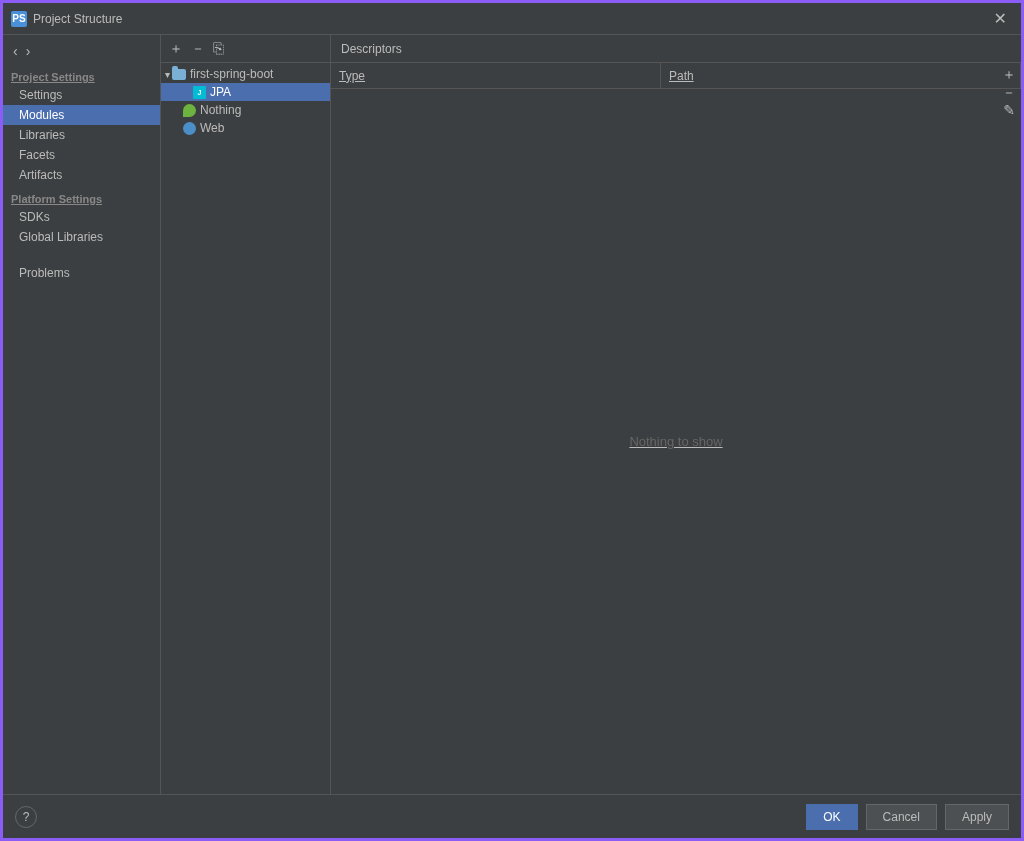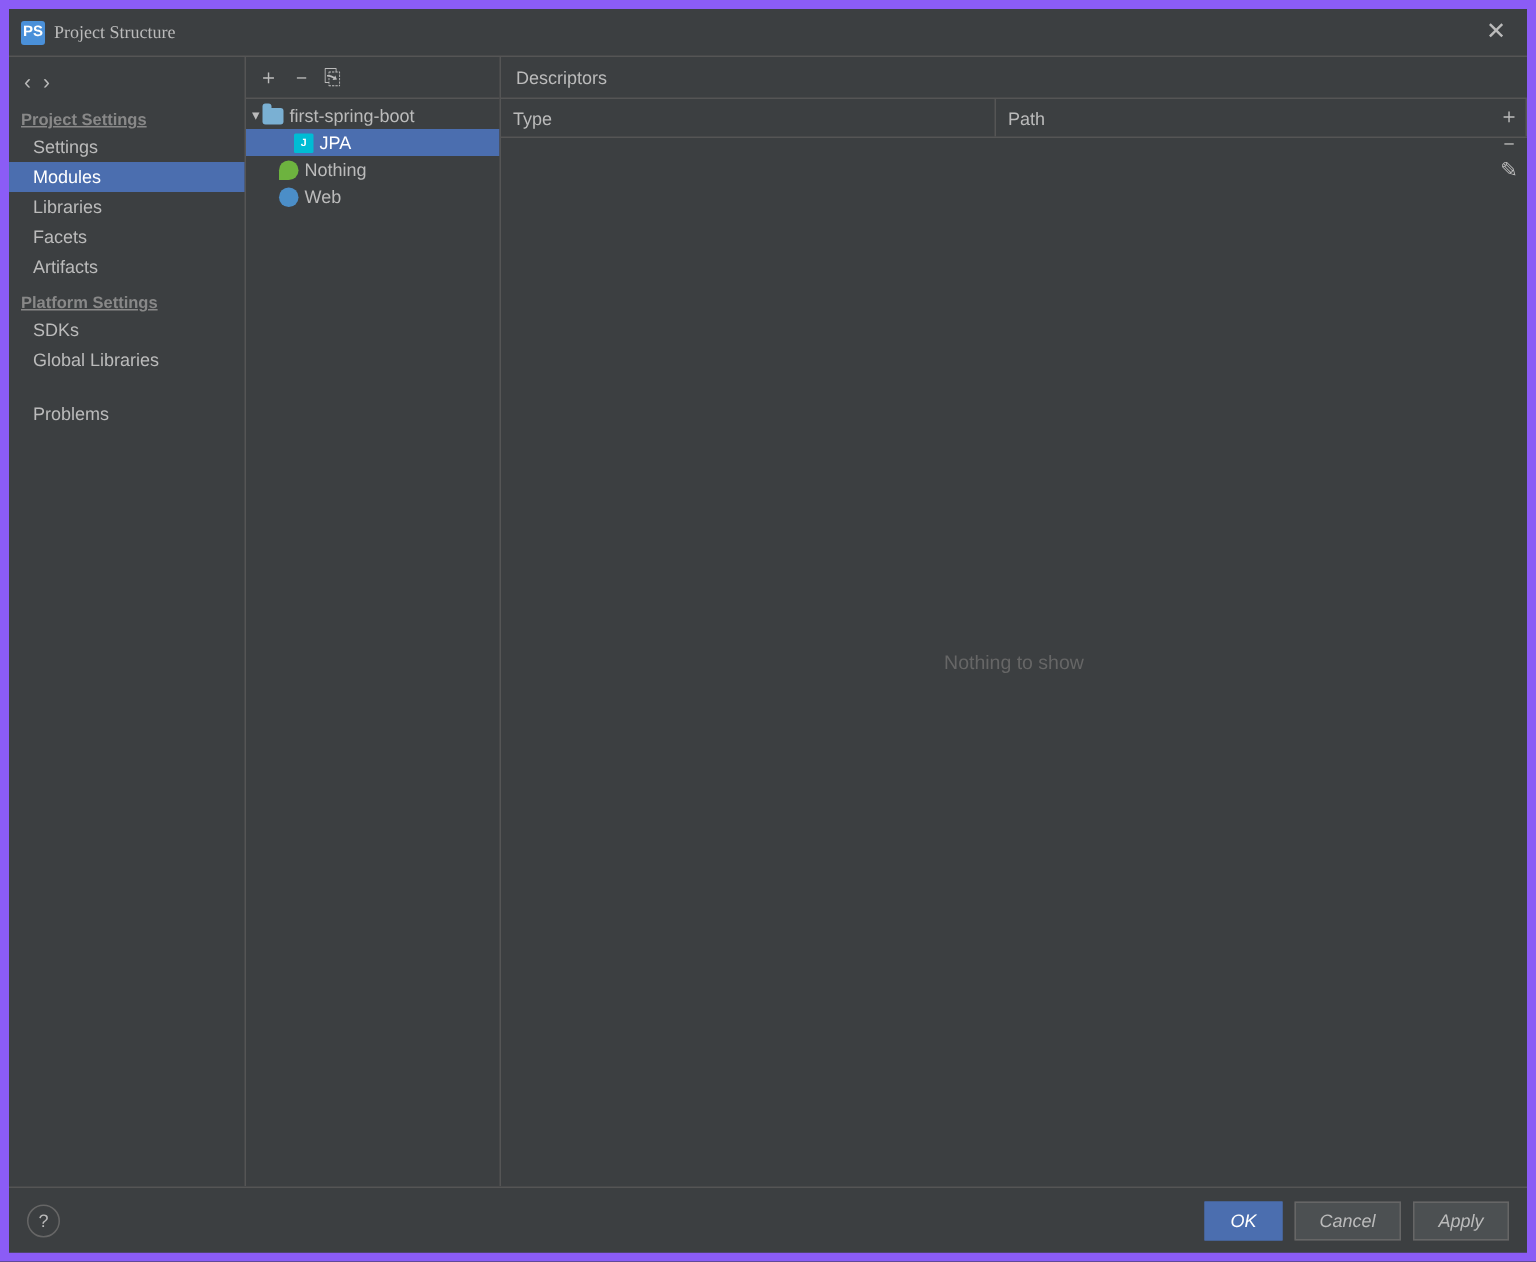--- a/index.html
+++ b/index.html
@@ -10,21 +10,21 @@
       color: #bbb;
       display: flex;
       align-items: center;
       justify-content: center;
       min-height: 100vh;
     }
     .dialog {
       width: 1024px;
       height: 841px;
       background: #3c3f41;
-      border: 6px solid #8b5cf6;
+      border: 3px solid #8b5cf6;
       display: flex;
       flex-direction: column;
       position: relative;
     }
     .title-bar {
       background: #3c3f41;
       border-bottom: 1px solid #555;
       display: flex;
       align-items: center;
       padding: 6px 8px;
@@ -44,21 +44,20 @@
       display: flex;
       align-items: center;
       justify-content: center;
       font-size: 10px;
       color: white;
       font-weight: bold;
     }
     .title-text {
       color: #bbb;
       font-size: 12px;
-      font-family: Liberation Serif, serif;
     }
     .close-btn {
       cursor: pointer;
       color: #bbb;
       font-size: 16px;
       line-height: 1;
       background: none;
       border: none;
       padding: 2px 6px;
     }
@@ -163,20 +162,21 @@
       color: #bbb;
       height: 28px;
       display: flex;
       align-items: center;
     }
     .table-container {
       display: flex;
       flex-direction: column;
       flex: 1;
       position: relative;
+      text-decoration: underline;
     }
     .table-header {
       display: flex;
       background: #3c3f41;
       border-bottom: 1px solid #555;
       height: 26px;
       align-items: center;
     }
     .th {
       color: #bbb;
@@ -290,21 +290,20 @@
     }
     .dialog-btn {
       height: 26px;
       padding: 0 16px;
       border: 1px solid #666;
       background: #4c5052;
       color: #bbb;
       cursor: pointer;
       font-size: 12px;
       border-radius: 0;
-      font-style: italic;
     }
     .dialog-btn.primary {
       background: #4b6eaf;
       border-color: #4b6eaf;
       color: white;
     }
 
     
     .icon-folder-module {
       display: inline-block;

